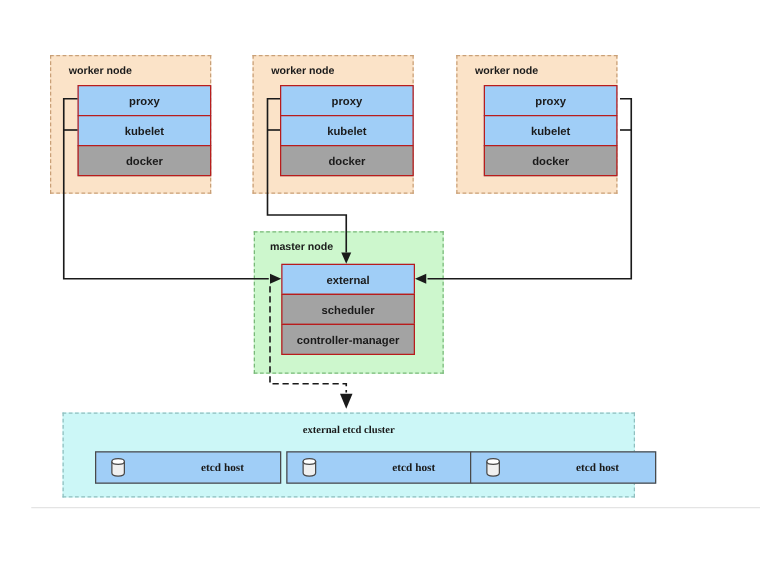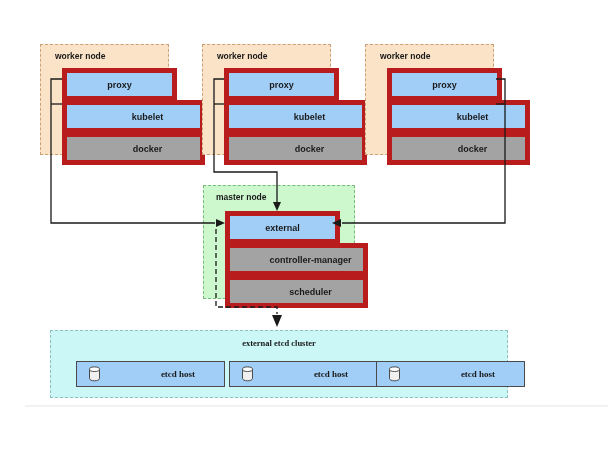--- a/index.html
+++ b/index.html
@@ -10,25 +10,25 @@
   .group{position:absolute;box-sizing:border-box;border:1px dashed #c9a077;}
   .group-label{position:absolute;left:14px;top:6px;font-size:8.5px;font-weight:bold;white-space:nowrap;}
   .worker{left:0;top:44px;width:129px;height:111px;background:#fbe3c8;border-color:#c9a077;}
   .worker.w1{left:40px;} .worker.w2{left:202px;} .worker.w3{left:365px;}
   .master{left:203px;top:185px;width:152px;height:114px;background:#cdf7cd;border-color:#79b979;}
   .etcd{left:50px;top:330px;width:458px;height:68px;background:#ccf7f7;border-color:#8fbfbf;font-family:Liberation Serif, serif;}
   .etcd-title{position:absolute;left:0;top:7px;width:100%;text-align:center;font-size:8.5px;font-weight:bold;}
   .stack{position:absolute;left:21px;top:23px;}
   .master .stack{left:21px;top:25px;}
   .row{
-    width:105px;height:23px;border:5px solid #b91c1c;background:#a0cef7;
+    width:105px;height:23px;border:1px solid #b91c1c;background:#a0cef7;
     display:flex;align-items:center;justify-content:center;
     font-size:9px;font-weight:bold;white-space:nowrap;
   }
-  .row + .row{margin-top:-1px;padding-left:28px;}
+  .row + .row{margin-top:-1px;}
   .row.light{background:#a3a3a3;}
   .etcd-host{
     position:absolute;top:30px;width:106px;height:24px;border:1px solid #4a4a4a;background:#a0cef7;
     display:flex;align-items:center;justify-content:center;
     font-size:9px;font-weight:bold;padding-left:41px;
   }
   .etcd-host .db-icon{position:absolute;left:11px;top:4px;}
   .etcd-host .host-label{margin-left:14px;}
   .h1{left:25px;} .h2{left:178px;} .h3{left:325px;}
   #wires{position:absolute;left:0;top:0;width:608px;height:460px;pointer-events:none;}
@@ -65,22 +65,22 @@
       <div class="row">proxy</div>
       <div class="row">kubelet</div>
       <div class="row light">docker</div>
     </div>
   </div>
 
   <div class="group master">
     <div class="group-label" style="left:12px;">master node</div>
     <div class="stack">
       <div class="row">external</div>
+      <div class="row light">scheduler</div>
       <div class="row light">controller-manager</div>
-      <div class="row light">scheduler</div>
     </div>
   </div>
 
   <div class="group etcd">
     <div class="etcd-title">external etcd cluster</div>
 
     <div class="etcd-host h1">
       <span class="db-icon">
         <svg width="13" height="16" viewBox="0 0 13 16">
           <path d="M1.5 3 V12.4 C1.5 13.8 3.6 14.8 6.5 14.8 C9.4 14.8 11.5 13.8 11.5 12.4 V3" fill="#f0f0f0" stroke="#4a4a4a" stroke-width="1"></path>

